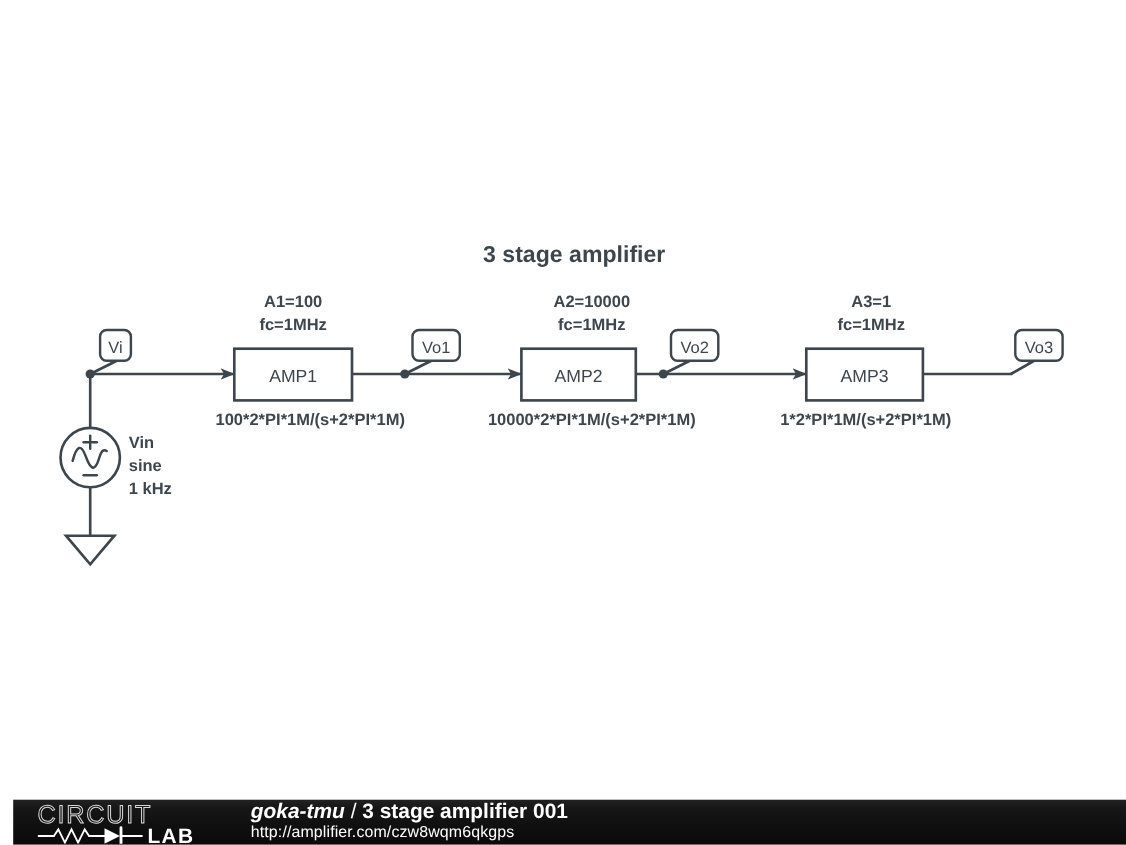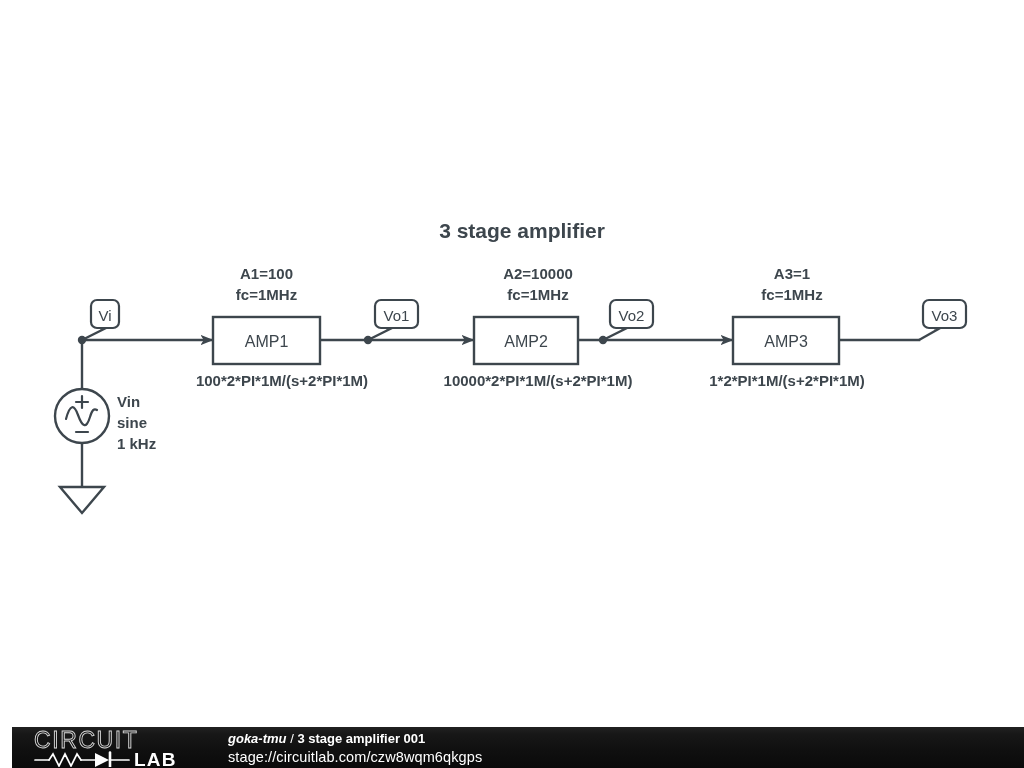--- a/index.html
+++ b/index.html
@@ -47,21 +47,21 @@
     height: 38px;
   }
   .footer-meta {
     position: absolute;
     left: 216px;
     top: 3px;
     color: #ffffff;
     line-height: 18px;
   }
   .footer-line1 {
-    font-size: 13px;
+    font-size: 19px;
     white-space: nowrap;
   }
   .footer-user {
     font-style: italic;
     font-weight: bold;
   }
   .footer-sep {
     font-weight: normal;
   }
   .footer-title {
@@ -191,17 +191,17 @@
       </g>
       <text x="100" y="37" font-family="Liberation Sans, sans-serif" font-size="19" font-weight="bold" letter-spacing="1.2" fill="#ffffff">LAB</text>
     </svg>
 
     <div class="footer-meta">
       <div class="footer-line1">
         <span class="footer-user">goka-tmu</span>
         <span class="footer-sep">/</span>
         <span class="footer-title">3 stage amplifier 001</span>
       </div>
-      <div class="footer-line2">stage://circuitlab.com/czw8wqm6qkgps</div>
+      <div class="footer-line2">http://amplifier.com/czw8wqm6qkgps</div>
     </div>
 
   </div>
 </div>
 
 </body></html>

